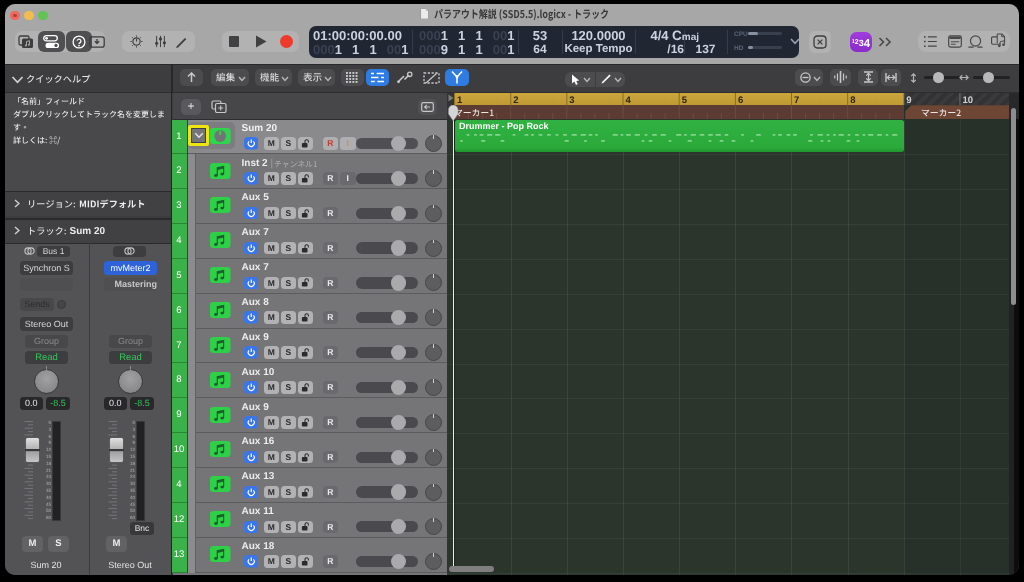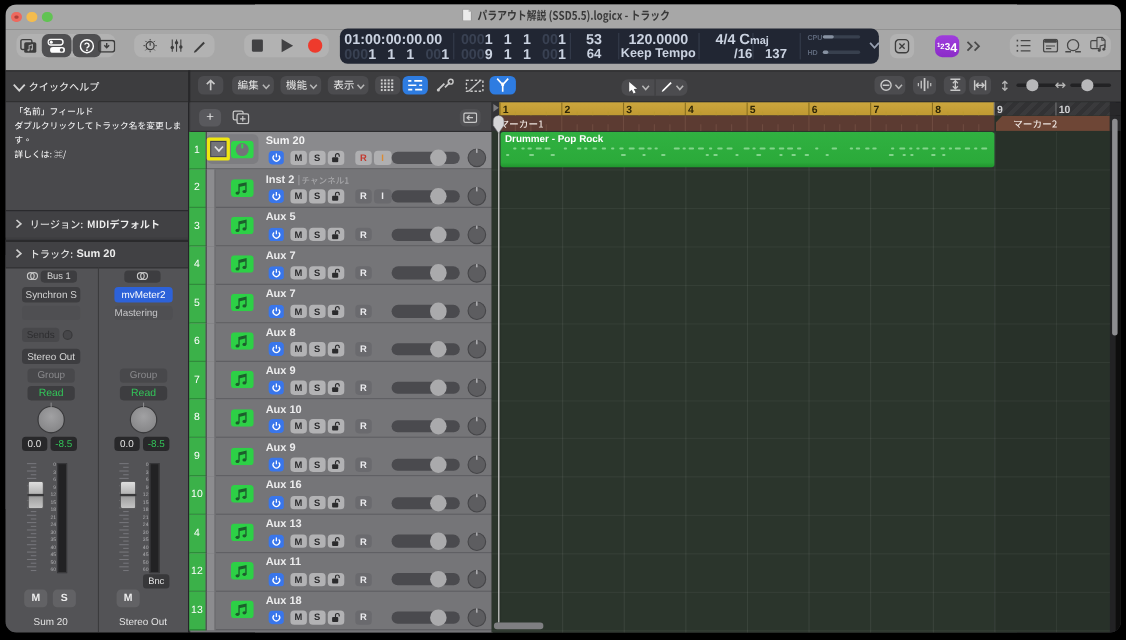--- a/index.html
+++ b/index.html
@@ -461,21 +461,21 @@
 <div class="abs" style="left:24.5px;top:449.4px;width:15px;height:1.2px;background:#3a3a3c"></div>
 <div class="abs" style="left:22px;top:536px;width:21px;height:15.5px;border-radius:4px;background:#636366;color:rgba(240,240,240,0.99);font-size:9.5px;font-weight:bold;text-align:center;line-height:15.5px">M</div>
 <div class="abs" style="left:48px;top:536px;width:21px;height:15.5px;border-radius:4px;background:#636366;color:rgba(240,240,240,0.99);font-size:9.5px;font-weight:bold;text-align:center;line-height:15.5px">S</div>
 <div class="abs" style="left:12px;top:560px;width:68px;text-align:center;font-size:9px;color:rgba(230,230,230,0.99)">Sum 20</div>
 <div class="abs" style="left:113px;top:245.5px;width:33px;height:11.5px;border-radius:3.5px;background:#3e3e41;color:rgba(217,217,217,0.99);font-size:8.5px;font-weight:normal;text-align:center;line-height:11.5px"></div>
 <svg class="abs" style="left:124px;top:246.5px" width="11" height="8" viewBox="0 0 11 8">
 <circle cx="4" cy="4" r="3.1" fill="none" stroke="#c6c6c6" stroke-width="1.1"></circle>
 <circle cx="7" cy="4" r="3.1" fill="none" stroke="#c6c6c6" stroke-width="1.1"></circle>
       </svg>
 <div class="abs" style="left:104px;top:261px;width:53px;height:14px;border-radius:3.5px;background:#2e63da;color:#fff;font-size:9px;font-weight:normal;text-align:center;line-height:14px">mvMeter2</div>
-<div class="abs" style="left:104px;top:277.5px;width:53px;height:13px;border-radius:3.5px;background:#505053;color:rgba(201,201,203,0.99);font-size:9px;font-weight:normal;text-align:left;line-height:13px">Mastering</div>
+<div class="abs" style="left:104px;top:277.5px;width:53px;height:13px;border-radius:3.5px;background:#505053;color:rgba(201,201,203,0.99);font-size:9px;font-weight:bold;text-align:right;line-height:13px">Mastering</div>
 <div class="abs" style="left:109px;top:334.5px;width:43px;height:13px;border-radius:3.5px;background:#49494c;color:rgba(140,140,143,0.99);font-size:9px;font-weight:normal;text-align:center;line-height:13px">Group</div>
 <div class="abs" style="left:109px;top:350.5px;width:43px;height:13.5px;border-radius:3.5px;background:#3e3e41;color:rgba(52,200,90,0.99);font-size:9.5px;font-weight:normal;text-align:center;line-height:13.5px">Read</div>
 <div class="abs" style="left:118.0px;top:369.0px;width:25.0px;height:25.0px;border-radius:50%;background:radial-gradient(circle at 50% 38%,#a2a2a4,#8a8a8c 70%,#737376);border:1px solid #39393b"></div>
 <div class="abs" style="left:129.8px;top:366.0px;width:1.4px;height:4px;background:#8a8a8c"></div>
 <div class="abs" style="left:104px;top:396.5px;width:22.5px;height:13px;border-radius:3.5px;background:#29292b;color:rgba(232,232,232,0.99);font-size:9px;font-weight:normal;text-align:center;line-height:13px">0.0</div>
 <div class="abs" style="left:130px;top:396.5px;width:24px;height:13px;border-radius:3.5px;background:#29292b;color:rgba(52,200,90,0.99);font-size:9px;font-weight:normal;text-align:center;line-height:13px">-8.5</div>
 <svg class="abs" style="left:106px;top:420px" width="12" height="101" viewBox="0 0 12 101">
         <g stroke="#85858a" stroke-width="0.7">
           <path d="M2.5 1.5 h8.5"></path>
           <path d="M6 4.8 h5"></path>

